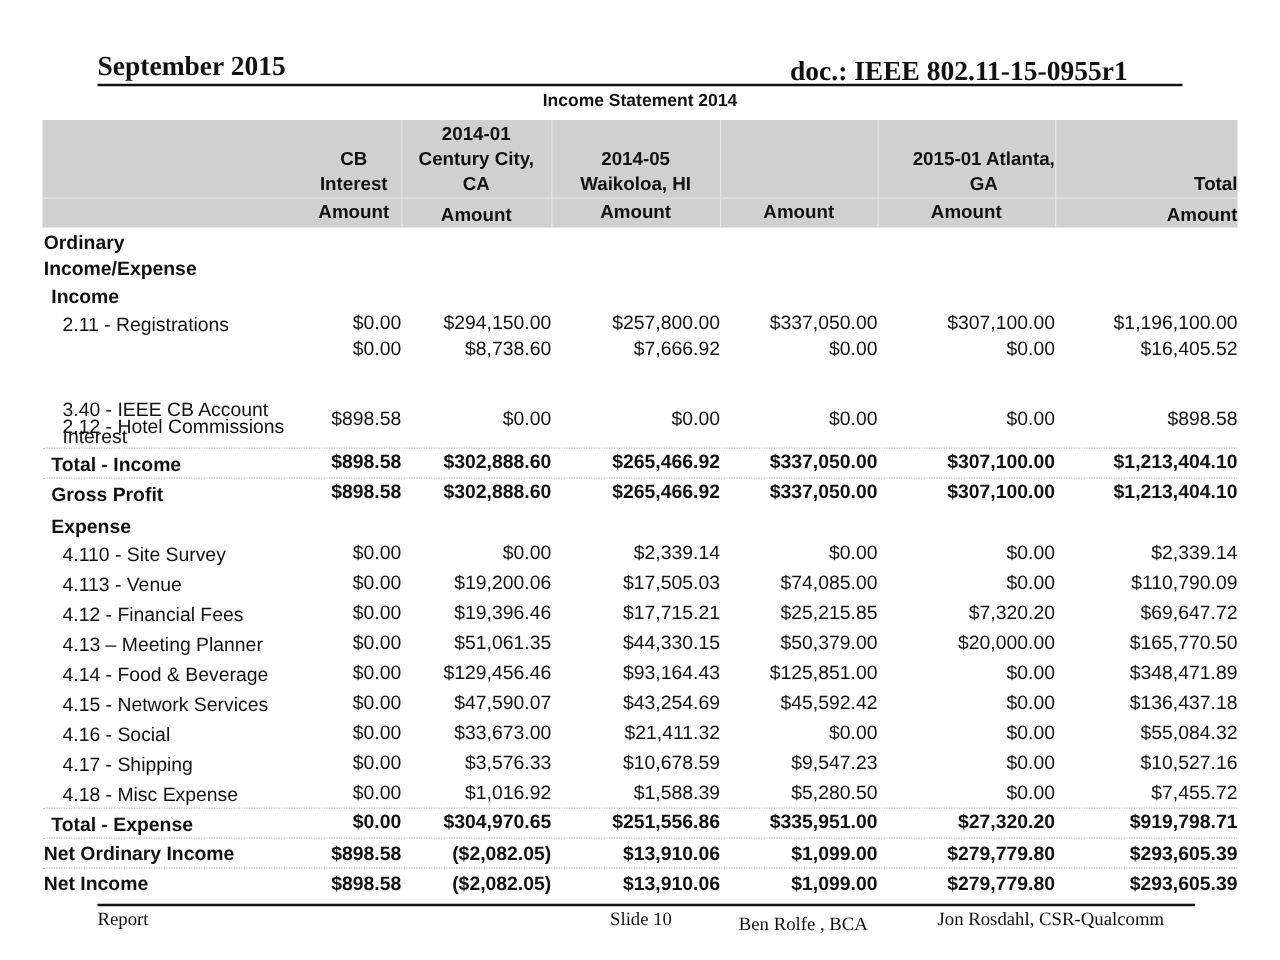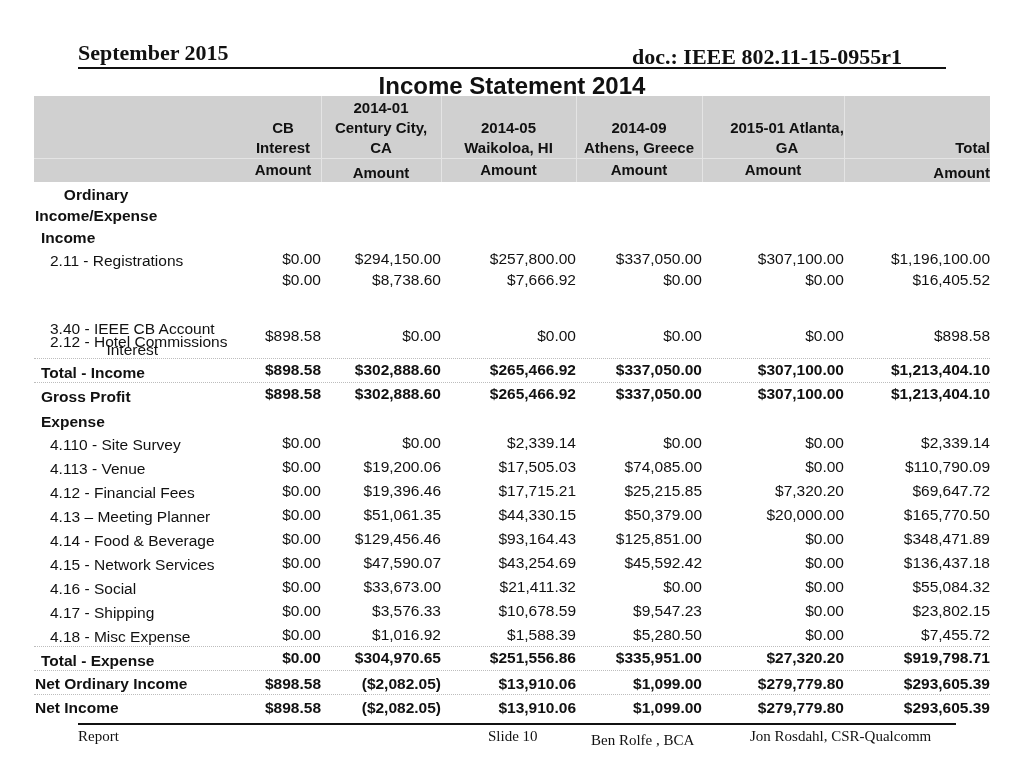--- a/index.html
+++ b/index.html
@@ -1,28 +1,28 @@
 <!DOCTYPE html>
 <html><head>
 <meta charset="utf-8">
 <style>
   html, body { margin:0; padding:0; background:#ffffff; }
   body { width:1024px; height:768px; position:relative; overflow:hidden; font-family:"Liberation Sans", sans-serif; color:#111; }
   .hdr-left { position:absolute; left:78px; top:40px; font-family:"Liberation Serif", serif; font-weight:bold; font-size:22px; }
   .hdr-right { position:absolute; left:632px; top:44px; font-family:"Liberation Serif", serif; font-weight:bold; font-size:22px; }
   .hdr-rule { position:absolute; left:78px; top:67px; width:868px; height:2px; background:#111; }
-  .title { position:absolute; left:0; width:1024px; top:72px; text-align:center; font-weight:bold; font-size:24px; }
+  .title { position:absolute; left:0; width:1024px; top:72px; text-align:center; font-weight:bold; font-size:14px; }
   .tbl { position:absolute; left:34px; top:96px; width:956px; }
   .hband { position:absolute; left:0; width:956px; background:#d0d0d0; }
   .hcol { position:absolute; top:0; height:86px; font-weight:bold; font-size:15px; line-height:20px; }
   .hcol .top { position:absolute; left:0; right:0; bottom:24px; text-align:center; }
   .hcol .amt { position:absolute; left:0; right:0; top:64px; text-align:center; }
   .hsep { position:absolute; top:0; width:1px; height:86px; background:#e4e4e4; }
   .row { position:absolute; left:0; width:956px; font-size:15.5px; }
-  .row .label { position:absolute; left:0; white-space:nowrap;text-align:center; }
+  .row .label { position:absolute; left:0; white-space:nowrap; }
   .row .v { position:absolute; text-align:right; white-space:nowrap; }
   .bold { font-weight:bold; }
   .dot { position:absolute; left:0; width:956px; border-top:1px dotted #bdbdbd; height:0; }
   .foot-rule { position:absolute; left:78px; top:723px; width:878px; height:2px; background:#111; }
   .foot { position:absolute; font-family:"Liberation Serif", serif; font-size:15px; top:728px; white-space:nowrap; }
 </style>
 </head>
 <body>
 
 <div class="hdr-left">September 2015</div>
@@ -46,22 +46,20 @@
         <div class="amt" style="top: 67px;">Amount</div>
       </div>
       <div class="hsep" style="left: 287px;"></div>
       <div class="hcol" style="left: 407px; width: 135px;">
         <div class="top" style="white-space: pre-line;">2014-05
 Waikoloa, HI</div>
         <div class="amt">Amount</div>
       </div>
       <div class="hsep" style="left: 407px;"></div>
       <div class="hcol" style="left: 542px; width: 126px;">
-        <div class="top" style="white-space: pre-line;">2014-09
-Athens, Greece</div>
         <div class="amt">Amount</div>
       </div>
       <div class="hsep" style="left: 542px;"></div>
       <div class="hcol" style="left: 668px; width: 142px;">
         <div class="top" style="white-space: pre-line; padding-left: 28px;">2015-01 Atlanta,
 GA</div>
         <div class="amt">Amount</div>
       </div>
       <div class="hsep" style="left: 668px;"></div>
       <div class="hcol" style="left: 810px; width: 146px;">
@@ -192,21 +190,21 @@
         <div class="v" style="right: 146px; top: -2px; line-height: 21px;">$0.00</div>
         <div class="v" style="right: 0px; top: -2px; line-height: 21px;">$55,084.32</div>
       </div>
       <div class="row" style="top: 506px;">
         <div class="label" style="left: 16px; line-height: 21px;">4.17 - Shipping</div>
         <div class="v" style="right: 669px; top: -2px; line-height: 21px;">$0.00</div>
         <div class="v" style="right: 549px; top: -2px; line-height: 21px;">$3,576.33</div>
         <div class="v" style="right: 414px; top: -2px; line-height: 21px;">$10,678.59</div>
         <div class="v" style="right: 288px; top: -2px; line-height: 21px;">$9,547.23</div>
         <div class="v" style="right: 146px; top: -2px; line-height: 21px;">$0.00</div>
-        <div class="v" style="right: 0px; top: -2px; line-height: 21px;">$23,802.15</div>
+        <div class="v" style="right: 0px; top: -2px; line-height: 21px;">$10,527.16</div>
       </div>
       <div class="row" style="top: 530px;">
         <div class="label" style="left: 16px; line-height: 21px;">4.18 - Misc Expense</div>
         <div class="v" style="right: 669px; top: -2px; line-height: 21px;">$0.00</div>
         <div class="v" style="right: 549px; top: -2px; line-height: 21px;">$1,016.92</div>
         <div class="v" style="right: 414px; top: -2px; line-height: 21px;">$1,588.39</div>
         <div class="v" style="right: 288px; top: -2px; line-height: 21px;">$5,280.50</div>
         <div class="v" style="right: 146px; top: -2px; line-height: 21px;">$0.00</div>
         <div class="v" style="right: 0px; top: -2px; line-height: 21px;">$7,455.72</div>
       </div>

